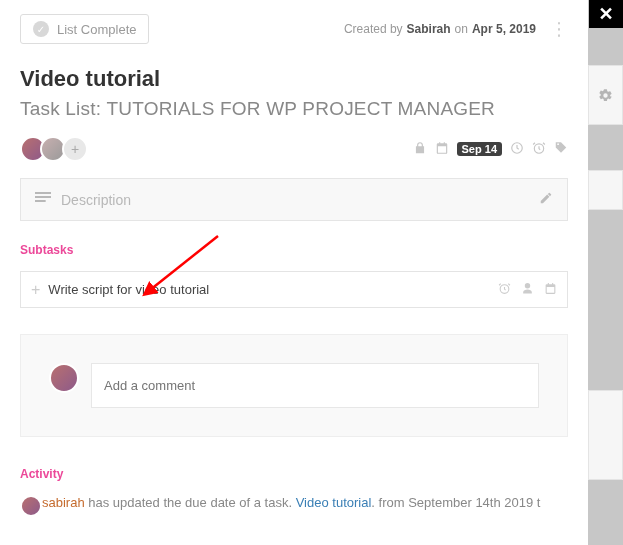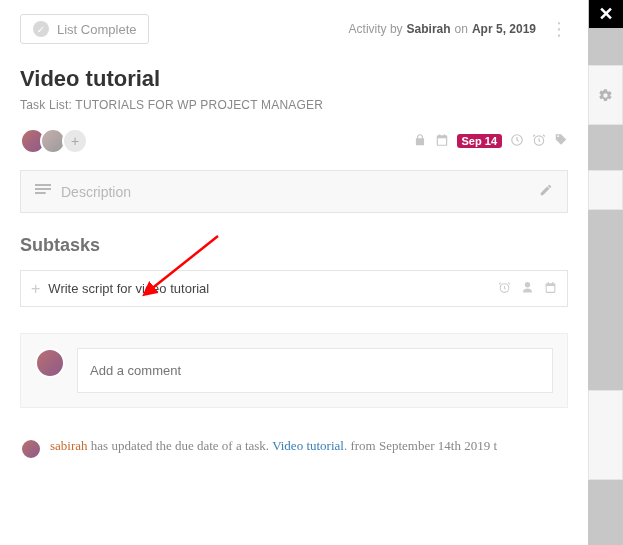--- a/index.html
+++ b/index.html
@@ -82,72 +82,72 @@
   }
   .mark-complete .chk {
     width: 16px; height: 16px; border-radius: 50%; background: #d8d8d8;
     display:flex;align-items:center;justify-content:center;color:#fff;font-size:10px;
   }
   .created-by { color: #999; font-size: 12px; display:flex; align-items:center; gap:4px;}
   .created-by .name, .created-by .date { color: #555; font-weight: 600; }
   .menu-dots { color: #ccc; font-size: 18px; margin-left: 10px; cursor:pointer; line-height: 4px;}
 
   h1.title { font-size: 22px; font-weight: 700; color: #333; margin-bottom: 6px; }
-  .tasklist { color: #888; font-size: 12px; margin-bottom: 16px; }
+  .tasklist { color: #888; font-size: 19px; margin-bottom: 16px; }
   .tasklist span { letter-spacing: 0.2px; }
 
   .meta-row { display: flex; justify-content: space-between; align-items: center; margin-bottom: 16px; }
   .avatars { display: flex; align-items: center; }
   .avatar {
     width: 26px; height: 26px; border-radius: 50%;
     background: linear-gradient(135deg, #b97070, #8d5a8a);
     border: 2px solid #fff;
     margin-right: -6px;
   }
   .avatar.add {
     background: #e8e8e8; color:#aaa; display:flex;align-items:center;justify-content:center;
     font-size: 14px; margin-left: 2px;
   }
   .meta-icons { display: flex; align-items: center; gap: 8px; color: #c6c6c6; }
   .meta-icons .ic { font-size: 15px; cursor:pointer; }
   .badge {
-    background: #be185d; color: #fff; padding: 1px 5px; border-radius: 3px; font-size: 11px; font-weight: 600;
+    background: #404040; color: #fff; padding: 1px 5px; border-radius: 3px; font-size: 11px; font-weight: 600;
   }
 
   .desc-box {
     border: 1px solid #e5e5e5; background: #f8f8f8; padding: 12px 14px; display: flex;
     justify-content: space-between; align-items: flex-end; color: #b8b8b8; margin-bottom: 22px;
     font-size: 14px;
   }
   .desc-left{display:flex;align-items:center;gap:10px;}
   .desc-ic { font-size: 15px; }
   .pencil { color:#bdbdbd; cursor:pointer;}
 
-  .section-h { font-size: 18px; font-weight: 700; color: #737373; margin-bottom: 14px; }
+  .section-h { font-size: 12px; font-weight: 700; color: #ec4899; margin-bottom: 14px; }
 
   .subtask-row {
     display: flex; align-items: center; border: 1px solid #e4e4e4;
     padding: 4px 10px; gap: 8px; margin-bottom: 26px;
     background:#fff; position: relative;
   }
   .subtask-row .plus { color: #ccc; font-size: 16px; }
   .subtask-row input {
     flex: 1; border: none; outline: none; font-size: 13px; color: #444; background: transparent;
     padding: 6px 0;
   }
   .subtask-row .row-icons { display: flex; gap: 10px; color: #ccc; font-size: 14px; }
 
-  .comment-box { border: 1px solid #eee; background: #f9f9f9; padding: 14px; display:flex; gap:12px; margin-bottom: 30px;}
+  .comment-box { border: 1px solid #eee; background: #f9f9f9; padding: 28px; display:flex; gap:12px; margin-bottom: 30px;}
   .comment-box .avatar { width:30px;height:30px; margin:0;}
   .comment-box input {
     flex:1; border:1px solid #e7e7e7; background:#fff; padding:14px 12px;
     font-size:13px; color:#888; outline:none;
   }
 
-  .activity-line { font-size: 13px; color: #888; display:flex; align-items:flex-start; gap:8px; margin-top:10px;font-family:Liberation Serif, serif;}
+  .activity-line { font-size: 13px; color: #888; display:flex; align-items:flex-start; gap:0; margin-top:10px;}
   .activity-line .avatar{width:22px;height:22px;margin:0;flex-shrink:0;}
   .activity-line .who { color:#c56b2e; font-weight:500;}
   .activity-line .link { color:#3a7fb5;}
 
   .arrow {
     position: absolute; left: 140px; top: 230px; pointer-events:none;
   }
 </style>
 </head>
 <body>
@@ -155,21 +155,21 @@
 <div class="frame">
 
   <div class="main-col">
 
     <div class="top-row">
       <button class="mark-complete">
         <span class="chk">✓</span>
         <span>List Complete</span>
       </button>
       <div class="created-by">
-        <span>Activity by</span>
+        <span>Created by</span>
         <span class="name">Sabirah</span>
         <span>on</span>
         <span class="date">Apr 5, 2019</span>
         <span class="menu-dots">⋮</span>
       </div>
     </div>
 
     <h1 class="title">Video tutorial</h1>
     <div class="tasklist">
       <span>Task List:</span>
@@ -256,20 +256,21 @@
         </span>
       </div>
     </div>
 
 
     <div class="comment-box">
       <div class="avatar"></div>
       <input type="text" placeholder="Add a comment" style="">
     </div>
 
+    <div class="section-h">Activity</div>
 
     <div class="activity-line">
       <div class="avatar"></div>
       <div>
         <span class="who">sabirah</span><span> has updated the due date of a task. </span><span class="link">Video tutorial</span><span>. from September 14th 2019 t</span>
       </div>
     </div>
 
   </div>
 

